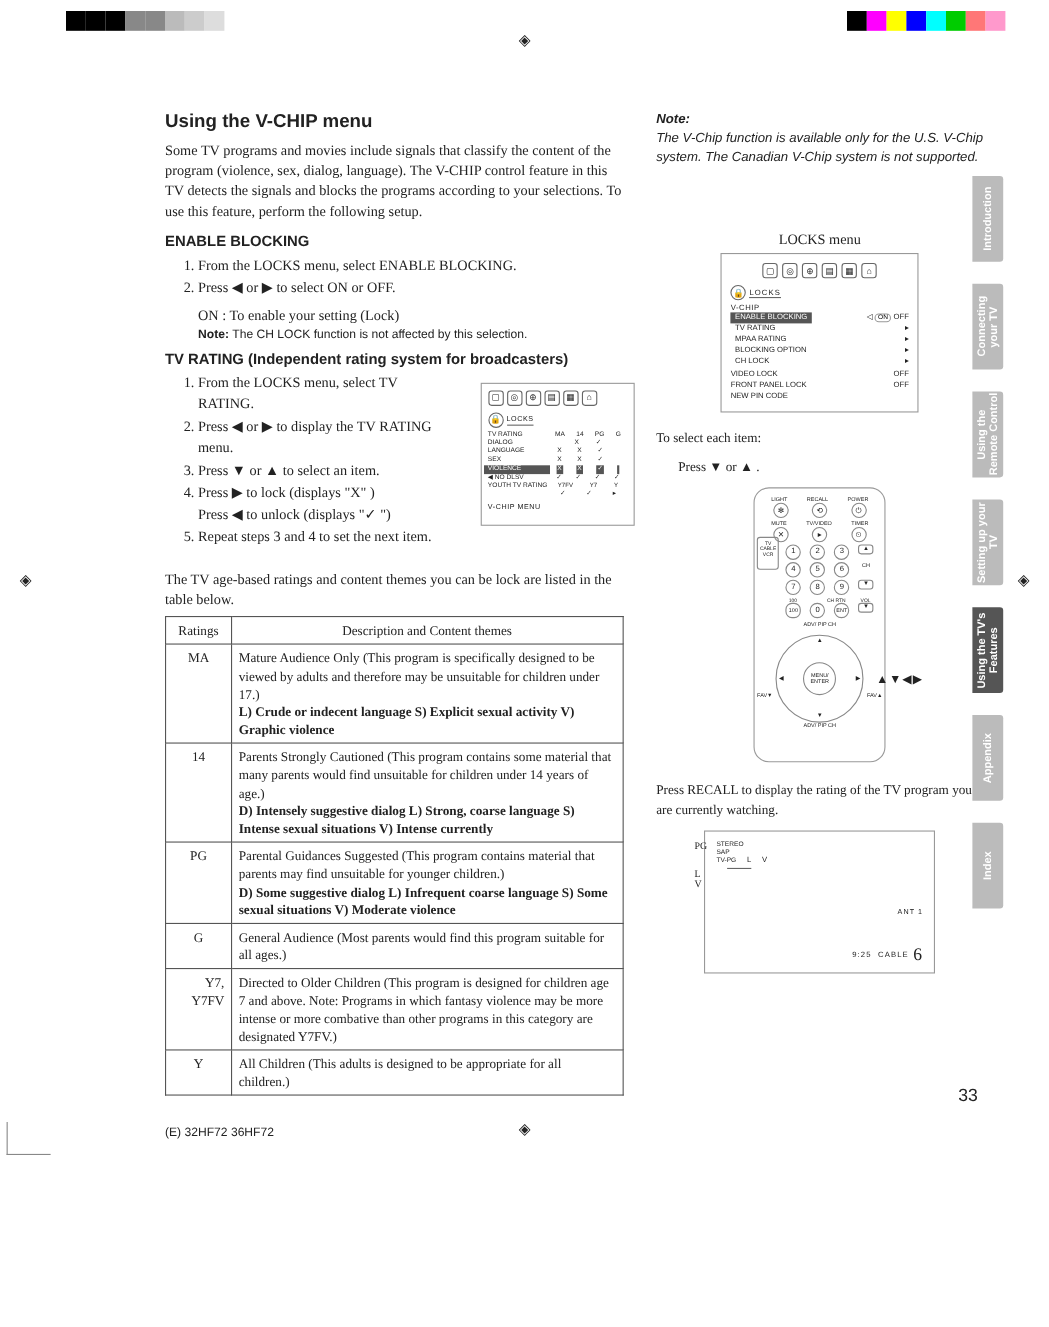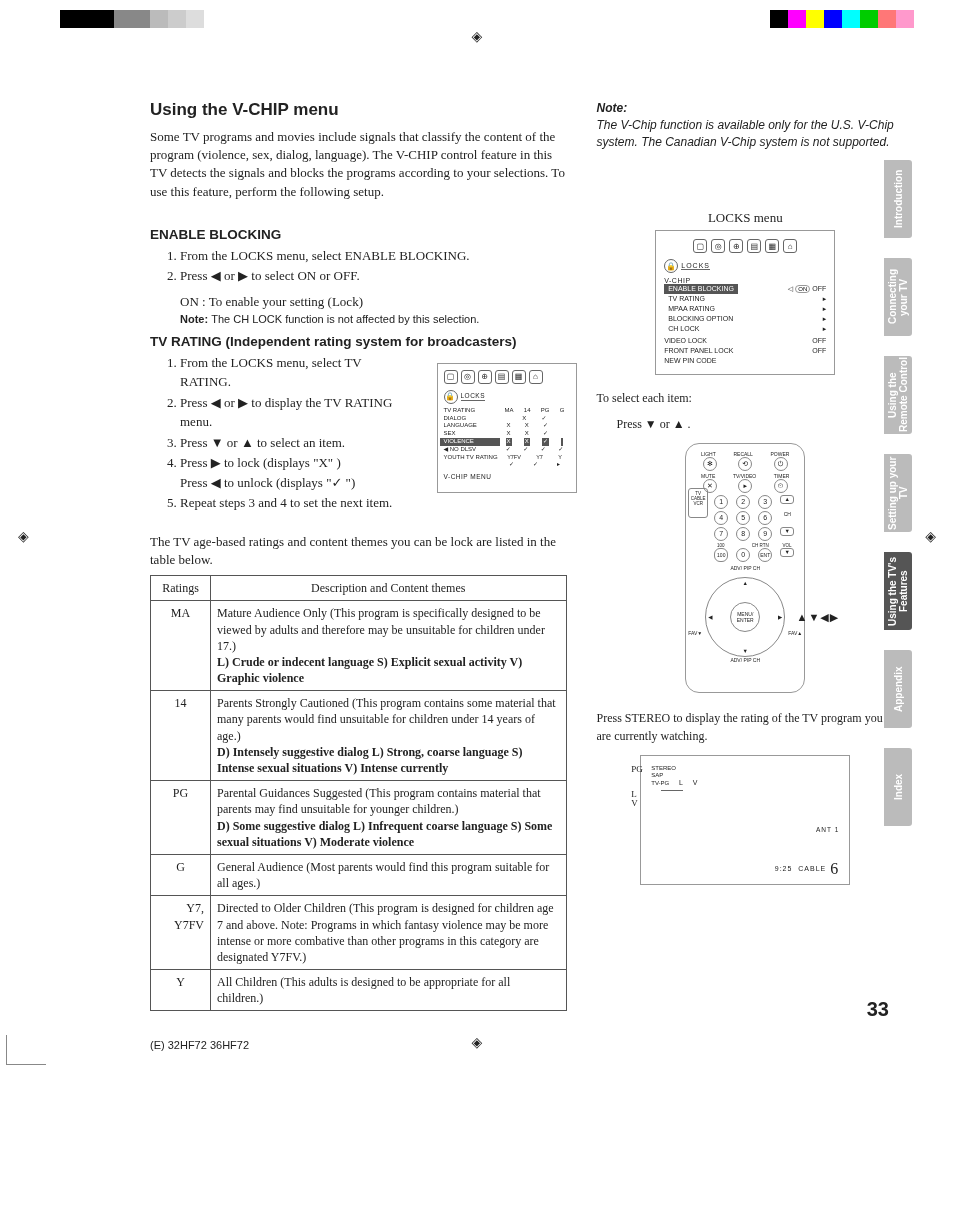--- a/index.html
+++ b/index.html
@@ -1,21 +1,21 @@
 <!DOCTYPE html>
 <html><head>
 <meta charset="utf-8">
 <style>
   * { margin: 0; padding: 0; box-sizing: border-box; }
   body { font-family: Georgia, 'Times New Roman', serif; font-size: 13px; color: #222; background: #fff; width: 954px; margin: 0 auto; padding: 100px 60px 60px 150px; position: relative; }
   .page { display: flex; gap: 30px; }
   .left-col { flex: 1.4; }
   .right-col { flex: 1; font-size: 12px; }
   h1.main { font-family: Arial, Helvetica, sans-serif; font-weight: bold; font-size: 17px; margin-bottom: 8px; }
-  p.intro { line-height: 1.4; margin-bottom: 26px; }
+  p.intro { line-height: 1.4; margin-bottom: 11px; }
   h2.sub { font-family: Arial, Helvetica, sans-serif; font-weight: bold; font-size: 13.5px; margin-top: 6px; margin-bottom: 4px; }
   ol.steps { list-style: decimal; padding-left: 30px; margin-bottom: 6px; }
   ol.steps li { line-height: 1.5; margin-bottom: 1px; }
   .sub-indent { padding-left: 30px; line-height: 1.5; }
   .note-inline { font-family: Arial, sans-serif; font-size: 11px; }
   .note-inline b { font-weight: bold; }
   .tv-rating-block { position: relative; }
   .osd-small { position: absolute; right: -10px; top: 10px; width: 140px; height: 130px; border: 1px solid #999; font-family: Arial, sans-serif; font-size: 6.5px; padding: 6px; background: #fff; }
   .osd-icons-row { display: flex; gap: 3px; margin-bottom: 6px; }
   .osd-icons-row span { width: 14px; height: 14px; border: 1px solid #666; border-radius: 3px; display: flex; align-items: center; justify-content: center; font-size: 8px; }
@@ -49,21 +49,21 @@
   .remote .arrows-note { position:absolute; right:-35px; bottom:68px; font-size:11px; letter-spacing:1px; }
   .tv-osd { width: 210px; height: 130px; border: 1px solid #999; margin: 10px auto 0; font-family: Arial, sans-serif; font-size: 7px; padding: 8px 10px; position: relative; }
   .tv-osd .line { position: relative; }
   .tv-osd .lbl-out { position: absolute; left: -20px; font-family: Georgia, serif; font-size: 9px; }
   .tv-osd .bottom { position: absolute; bottom: 6px; right: 10px; font-size: 7px; letter-spacing: 1px; }
   .tv-osd .bottom .ch { font-size: 16px; font-family: Georgia, serif; margin-left: 4px; vertical-align: -3px;}
   .tv-osd .ant { position: absolute; right: 10px; top: 70px; font-size: 6.5px; letter-spacing:1px;}
   .side-tabs { position: absolute; right: 0; top: 70px; display: flex; flex-direction: column; gap: 20px; }
   .side-tab { background: #bbb; color: #fff; width: 28px; height: 78px; writing-mode: vertical-rl; transform: rotate(180deg); display: flex; align-items: center; justify-content: center; text-align: center; font-family: Arial, sans-serif; font-weight: bold; font-size: 10px; line-height: 1.1; border-radius: 3px 0 0 3px; }
   .side-tab.active { background: #555; height: 78px; }
-  .page-num { position: absolute; right: 65px; bottom: 50px; font-family: Arial, sans-serif; font-weight: bold; font-size: 20px; }
+  .page-num { position: absolute; right: 65px; bottom: 50px; font-family: Arial, sans-serif; font-weight: normal; font-size: 16px; }
   .footer-code { position: absolute; left: 150px; bottom: 20px; font-family: Arial, sans-serif; font-size: 11px; }
   .color-bar { position: absolute; top: 10px; display: flex; height: 18px; }
   .color-bar.left { left: 60px; }
   .color-bar.right { right: 40px; }
   .color-bar span { width: 18px; height: 18px; }
   .crop-l { position:absolute; left:6px; bottom:6px; width:40px; height:30px; }
   .crop-l::before { content:""; position:absolute; left:0; top:0; width:8px; height:30px; border-left:1px solid #888;}
   .crop-l::after { content:""; position:absolute; left:0; bottom:0; width:40px; height:1px; background:#888;}
   .reg-center { position:absolute; left:50%; transform:translateX(-50%); font-size:14px; }
   .reg-top { top:28px; }
@@ -384,21 +384,21 @@
 ENTER</div>
     </div>
     <div style="position:absolute;left:2px;bottom:56px;font-size:5px"><span>FAV</span>▼</div>
     <div style="position:absolute;right:2px;bottom:56px;font-size:5px"><span>FAV</span>▲</div>
     <div style="text-align:center;font-size:5px">ADV/
 PIP CH</div>
     <div class="arrows-note">▲▼◀▶</div>
   </div>
   </div>
 
-  <div class="right-text">Press STEREO to display the rating of the TV program you are currently watching.</div>
+  <div class="right-text">Press RECALL to display the rating of the TV program you are currently watching.</div>
 
   <div class="tv-osd">
     <div class="line"><span class="lbl-out">PG</span><span style="font-size:6px;line-height:1.1"><span>STEREO</span><br><span>SAP</span><br><span>TV-PG</span></span>&nbsp;&nbsp;&nbsp;&nbsp;&nbsp;<span>L</span>&nbsp;&nbsp;&nbsp;&nbsp;&nbsp;<span>V</span></div>
     <div class="line" style="margin-top:2px"><span class="lbl-out">L</span><span style="display:inline-block;width:22px;border-bottom:1px solid #666;height:1px;vertical-align:4px;margin-left:10px"></span></div>
     <div class="line" style="margin-top:2px">
           <span class="lbl-out">V</span>
         </div>
     <div class="ant">ANT  1</div>
     <div class="bottom"><span>9:25</span>&nbsp;&nbsp;<span>CABLE</span><span class="ch">6</span></div>
   </div>

